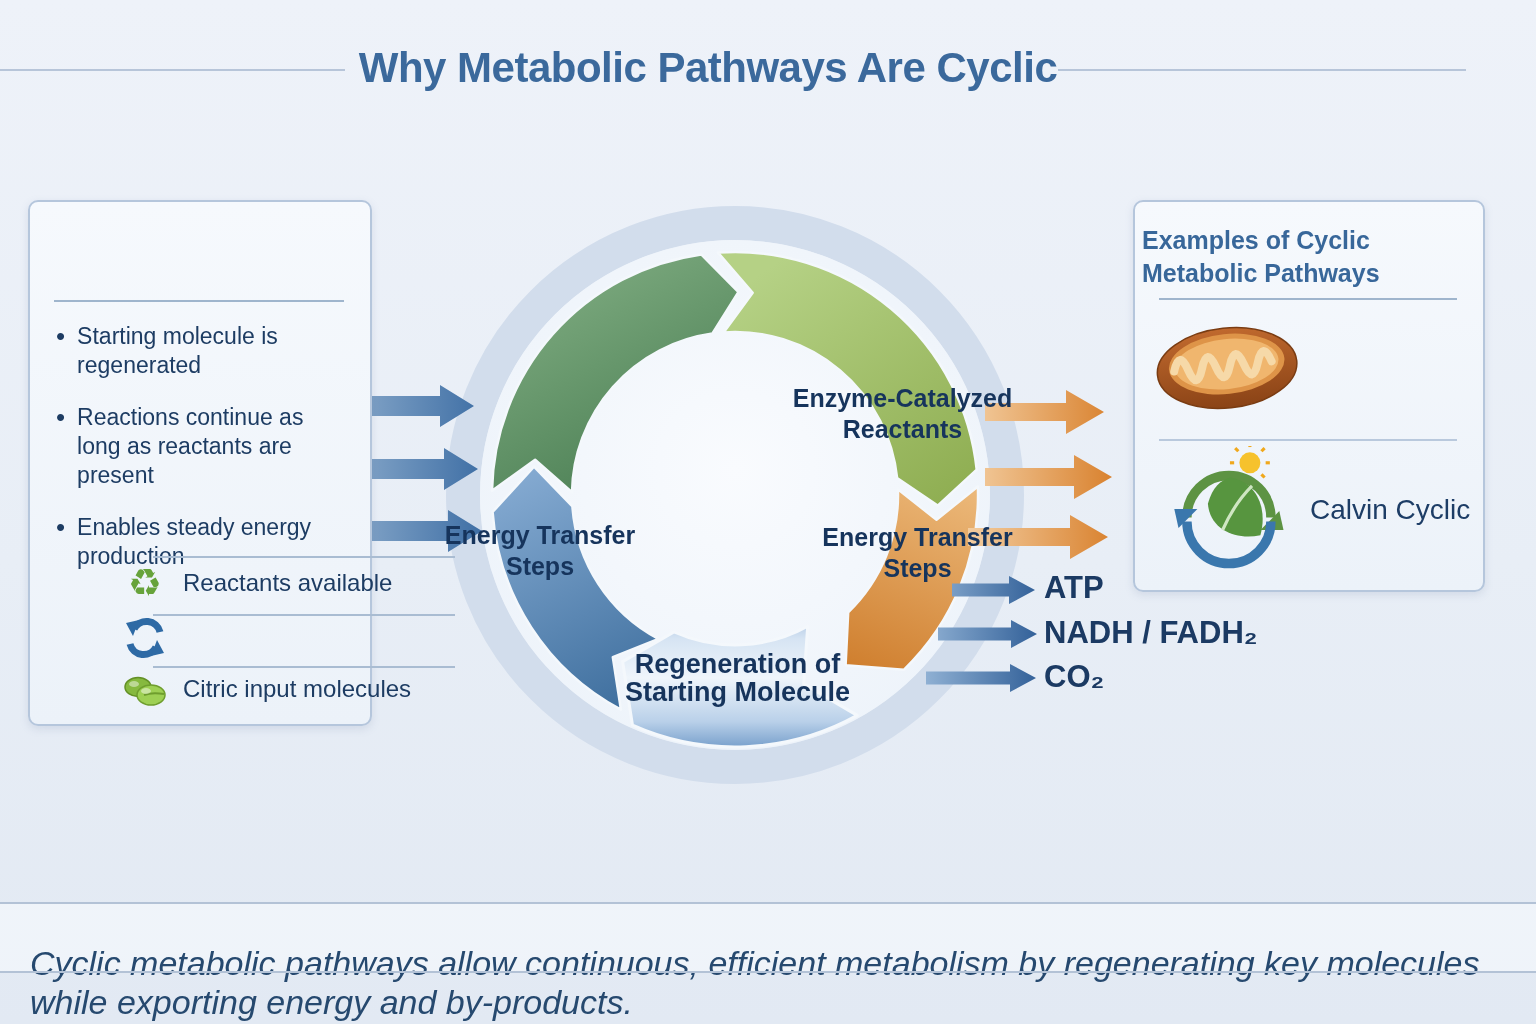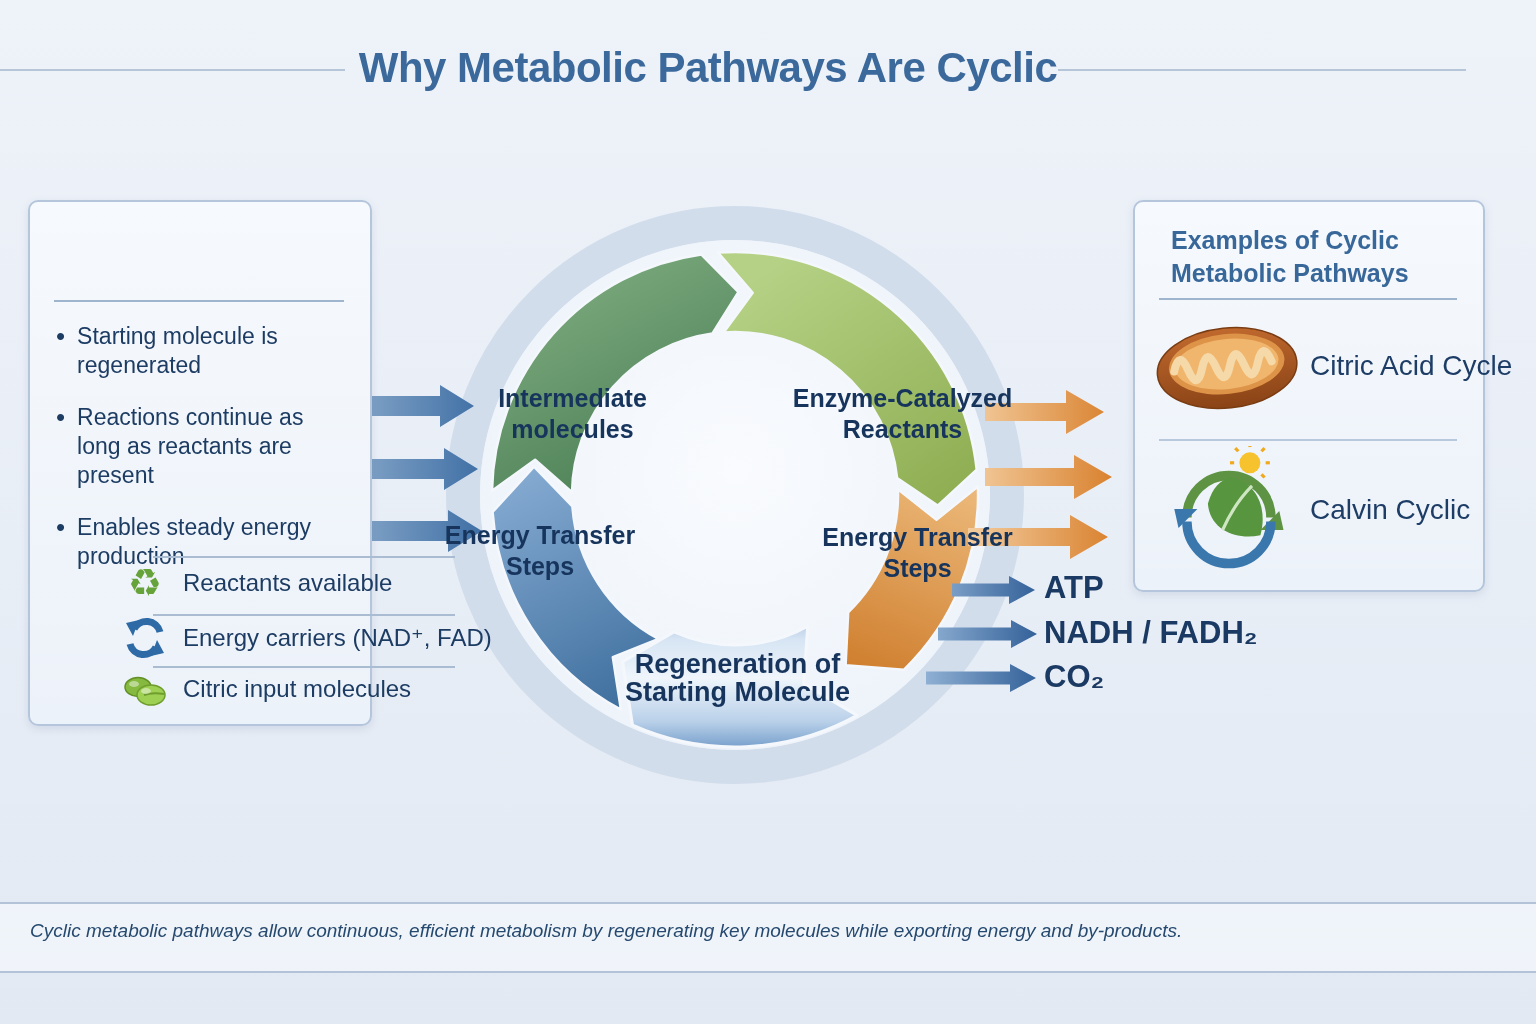--- a/index.html
+++ b/index.html
@@ -31,22 +31,22 @@
   .glyph-icon{font-size:38px;line-height:42px;width:46px;text-align:center;color:#67a33b;font-weight:bold;}
   
   .seg-label{position:absolute;text-align:center;font-weight:bold;color:#16345c;font-size:25px;line-height:31px;}
   
   .out-label{position:absolute;left:1044px;font-size:31px;font-weight:bold;color:#1b3a63;}
   
   .example-label{position:absolute;font-size:28px;color:#1d3d66;}
   
   .footer-band{position:absolute;left:0;top:904px;width:1536px;height:67px;background:rgba(252,253,255,.5);}
   .footer-caption{
-    position:absolute;left:30px;top:920px;width:1490px;
-    font-size:19px;font-style:italic;color:#26496f;
+    position:absolute;left:30px;top:944px;width:1490px;
+    font-size:34px;font-style:italic;color:#26496f;
   }
 </style>
 </head>
 <body>
 
 <div class="canvas">
 
   <div class="rule" style="left:0;top:69px;width:345px;"></div>
   <h1 class="title">Why Metabolic Pathways Are Cyclic</h1>
   <div class="rule" style="left:1058px;top:69px;width:408px;"></div>
@@ -109,21 +109,20 @@
 
     <path id="ex-arrow-1" fill="url(#gradExport)" d="M 985 403 L 1066 403 L 1066 390 L 1104 412 L 1066 434 L 1066 421 L 985 421 Z"></path>
     <path id="ex-arrow-2" fill="url(#gradExport)" d="M 985 468 L 1074 468 L 1074 455 L 1112 477 L 1074 499 L 1074 486 L 985 486 Z"></path>
     <path id="ex-arrow-3" fill="url(#gradExport)" d="M 968 528 L 1070 528 L 1070 515 L 1108 537 L 1070 559 L 1070 546 L 968 546 Z"></path>
 
     <path id="out-arrow-1" fill="url(#gradSmallBlue)" d="M 952 583.5 L 1009 583.5 L 1009 576 L 1035 590 L 1009 604 L 1009 596.5 L 952 596.5 Z"></path>
     <path id="out-arrow-2" fill="url(#gradSmallBlue)" d="M 938 627.5 L 1011 627.5 L 1011 620 L 1037 634 L 1011 648 L 1011 640.5 L 938 640.5 Z"></path>
     <path id="out-arrow-3" fill="url(#gradSmallBlue)" d="M 926 671.5 L 1010 671.5 L 1010 664 L 1036 678 L 1010 692 L 1010 684.5 L 926 684.5 Z"></path>
   </svg>
 
-  <div class="seg-label" style="left:465px;top:383px;width:215px;">Intermediate molecules</div>
   <div class="seg-label" style="left:770px;top:383px;width:265px;">Enzyme-Catalyzed Reactants</div>
   <div class="seg-label" style="left:440px;top:520px;width:200px;">Energy Transfer Steps</div>
   <div class="seg-label" style="left:815px;top:522px;width:205px;">Energy Transfer Steps</div>
   <div class="seg-label" style="left:585px;top:650px;width:305px;font-size:27px;line-height:28px;">Regeneration of Starting Molecule</div>
 
   <div class="out-label" style="top:570px;">ATP</div>
   <div class="out-label" style="top:615px;">NADH / FADH₂</div>
   <div class="out-label" style="top:659px;">CO₂</div>
 
   <div class="panel" style="left:28px;top:200px;width:340px;height:522px;">
@@ -147,57 +146,55 @@
     <span class="input-label">Reactants available</span>
   </div>
   <div class="input-divider" style="top:614px;"></div>
   <div class="input-row" style="left:122px;top:617px;">
     <svg width="46" height="42" viewBox="0 0 42 42">
       <path d="M 36 15 A 14 14 0 0 0 10 12" fill="none" stroke="#2e6aa5" stroke-width="7"></path>
       <polygon points="2,6 15,3 9,19" fill="#2e6aa5"></polygon>
       <path d="M 6 27 A 14 14 0 0 0 32 30" fill="none" stroke="#2e6aa5" stroke-width="7"></path>
       <polygon points="40,36 27,39 33,23" fill="#2e6aa5"></polygon>
     </svg>
-    <span class="input-label">Energy carriers (NAD⁺, FAD)</span>
   </div>
   <div class="input-divider" style="top:666px;"></div>
   <div class="input-row" style="left:122px;top:668px;">
     <svg width="46" height="42" viewBox="0 0 46 42">
       <ellipse cx="16" cy="19" rx="13" ry="9.5" fill="#86b93f" stroke="#639026" stroke-width="1.5"></ellipse>
       <ellipse cx="12" cy="16" rx="5" ry="3" fill="rgba(255,255,255,0.45)"></ellipse>
       <ellipse cx="29" cy="27" rx="14" ry="10" fill="#9ed054" stroke="#6f9e2e" stroke-width="1.5"></ellipse>
       <path d="M 22 27 Q 30 24 42 26" fill="none" stroke="#6f9e2e" stroke-width="2"></path>
       <ellipse cx="24" cy="23" rx="5" ry="3" fill="rgba(255,255,255,0.45)"></ellipse>
     </svg>
     <span class="input-label">Citric input molecules</span>
   </div>
 
   <div class="panel" style="left:1133px;top:200px;width:348px;height:388px;">
-    <div style="position:absolute;left:36px;top:22px;width:295px;">
+    <div style="position:absolute;left:7px;top:22px;width:295px;">
       <p class="panel-title">Examples of Cyclic Metabolic Pathways</p>
     </div>
     <div class="panel-divider" style="top:96px;"></div>
     <div class="panel-divider" style="top:237px;background:#b9c9dd;"></div>
   </div>
 
   <svg style="position:absolute;left:1152px;top:316px;" width="150" height="102" viewBox="0 0 150 102">
     <defs>
       <linearGradient id="mitoOuter" x1="0" y1="0" x2="0" y2="1">
         <stop offset="0%" stop-color="#c0692e"></stop>
           <stop offset="100%" stop-color="#8a4316"></stop>
       </linearGradient>
     </defs>
     <g transform="rotate(-6 75 51)">
       <ellipse cx="75" cy="52" rx="70" ry="40" fill="url(#mitoOuter)" stroke="#7a3c12" stroke-width="1.5"></ellipse>
       <ellipse cx="75" cy="48" rx="58" ry="30" fill="#de9448"></ellipse>
       <ellipse cx="75" cy="48" rx="52" ry="25" fill="#f0b66e"></ellipse>
       <path d="M 22 50 q 7 -22 14 0 t 14 0 t 14 0 t 14 0 t 14 0 t 14 0 t 14 0" fill="none" stroke="#f6d9a8" stroke-width="8" stroke-linecap="round"></path>
     </g>
   </svg>
-  <div class="example-label" style="left:1310px;top:350px;">Citric Acid Cycle</div>
 
   <svg style="position:absolute;left:1168px;top:446px;" width="126" height="126" viewBox="0 0 120 120">
     <g>
       <circle cx="78" cy="16" r="10" fill="#f6c22d"></circle>
       <g stroke="#f0a81c" stroke-width="3">
         <line x1="78" y1="1" x2="78" y2="-3"></line>
           <line x1="78" y1="31" x2="78" y2="35"></line>
         <line x1="63" y1="16" x2="59" y2="16"></line>
           <line x1="93" y1="16" x2="97" y2="16"></line>
         <line x1="67" y1="5" x2="64" y2="2"></line>

